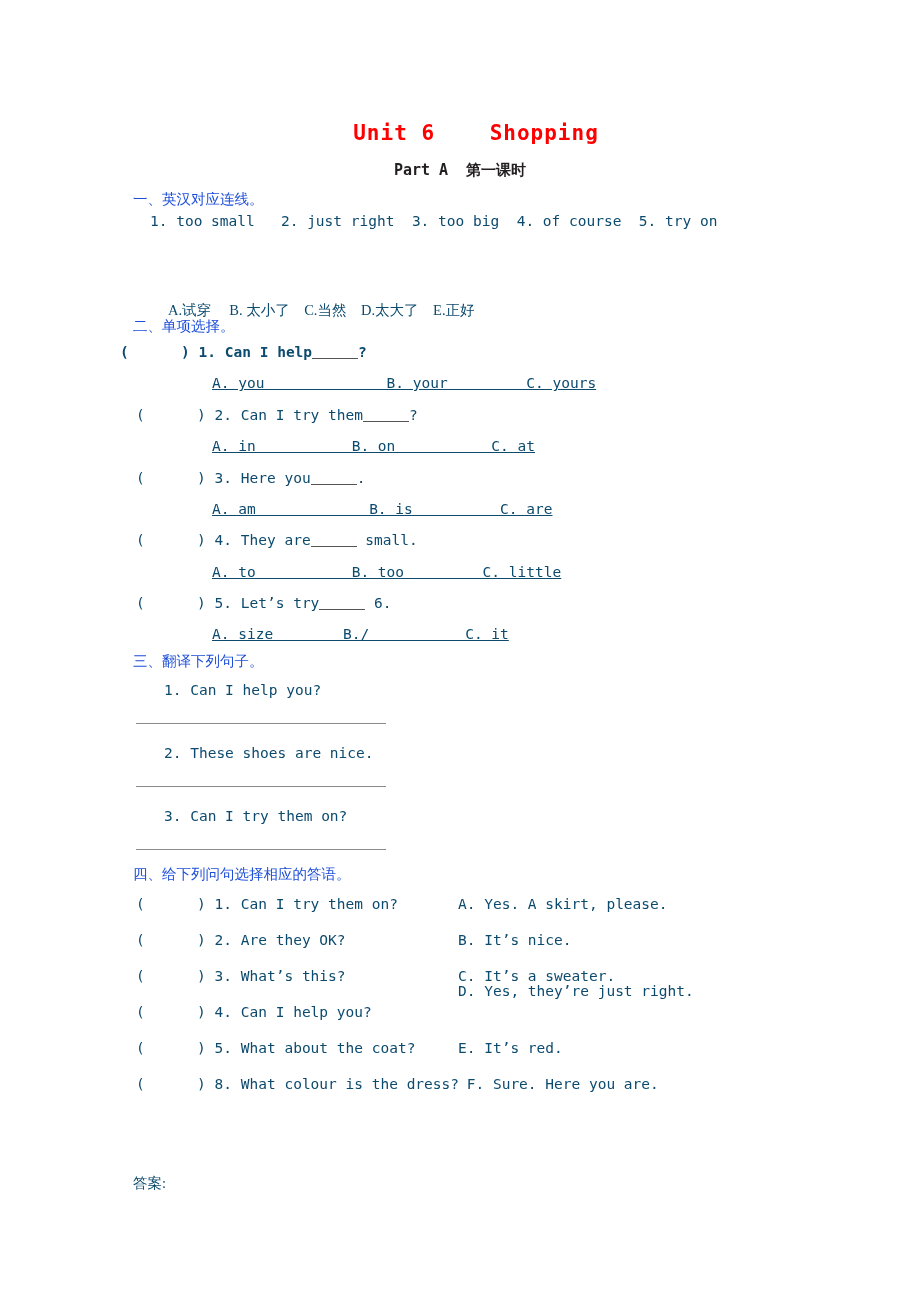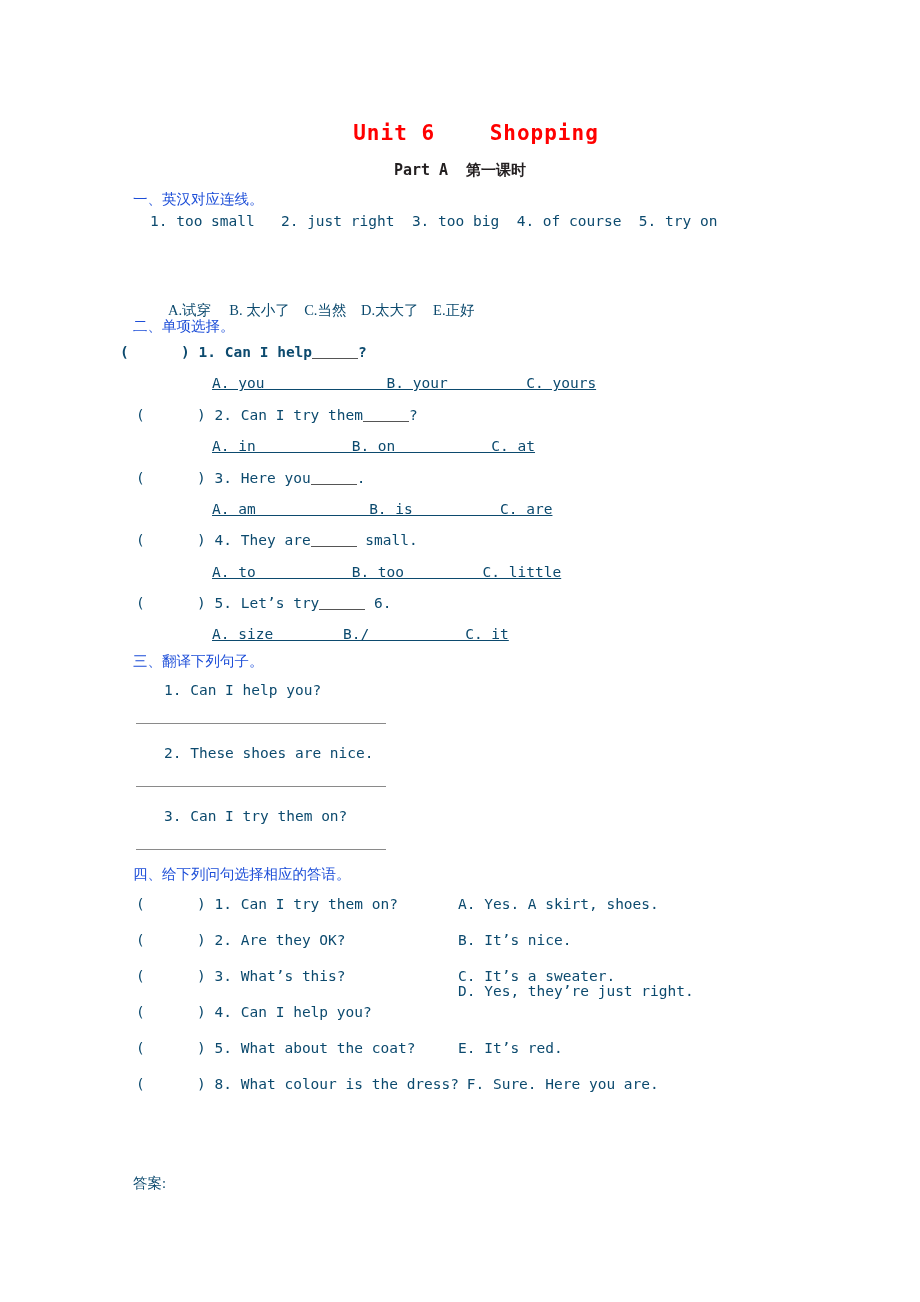--- a/index.html
+++ b/index.html
@@ -126,21 +126,21 @@
 
   <div class="ln col-left" style="top:745px;">2. These shoes are nice.</div>
   <div class="rule" style="left:136px; top:786px; width:250px;"></div>
 
   <div class="ln col-left" style="top:808px;">3. Can I try them on?</div>
   <div class="rule" style="left:136px; top:849px; width:250px;"></div>
 
   <div class="ln sec-head" style="left:133px; top:866px;">四、给下列问句选择相应的答语。</div>
 
   <div class="ln" style="left:136px; top:896px;"><span>(      )</span><span>&nbsp;</span><span>1. Can I try them on?</span></div>
-  <div class="ln col-right" style="top:896px;">A. Yes. A skirt, shoes.</div>
+  <div class="ln col-right" style="top:896px;">A. Yes. A skirt, please.</div>
 
   <div class="ln" style="left:136px; top:932px;"><span>(      )</span><span>&nbsp;</span><span>2. Are they OK?</span></div>
   <div class="ln col-right" style="top:932px;">B. It’s nice.</div>
 
   <div class="ln" style="left:136px; top:968px;"><span>(      )</span><span>&nbsp;</span><span>3. What’s this?</span></div>
   <div class="ln col-right" style="top:968px;">C. It’s a sweater.</div>
 
   <div class="ln" style="left:136px; top:1004px;"><span>(      )</span><span>&nbsp;</span><span>4. Can I help you?</span></div>
   <div class="ln col-right" style="top:983px;">D. Yes, they’re just right.</div>
 

